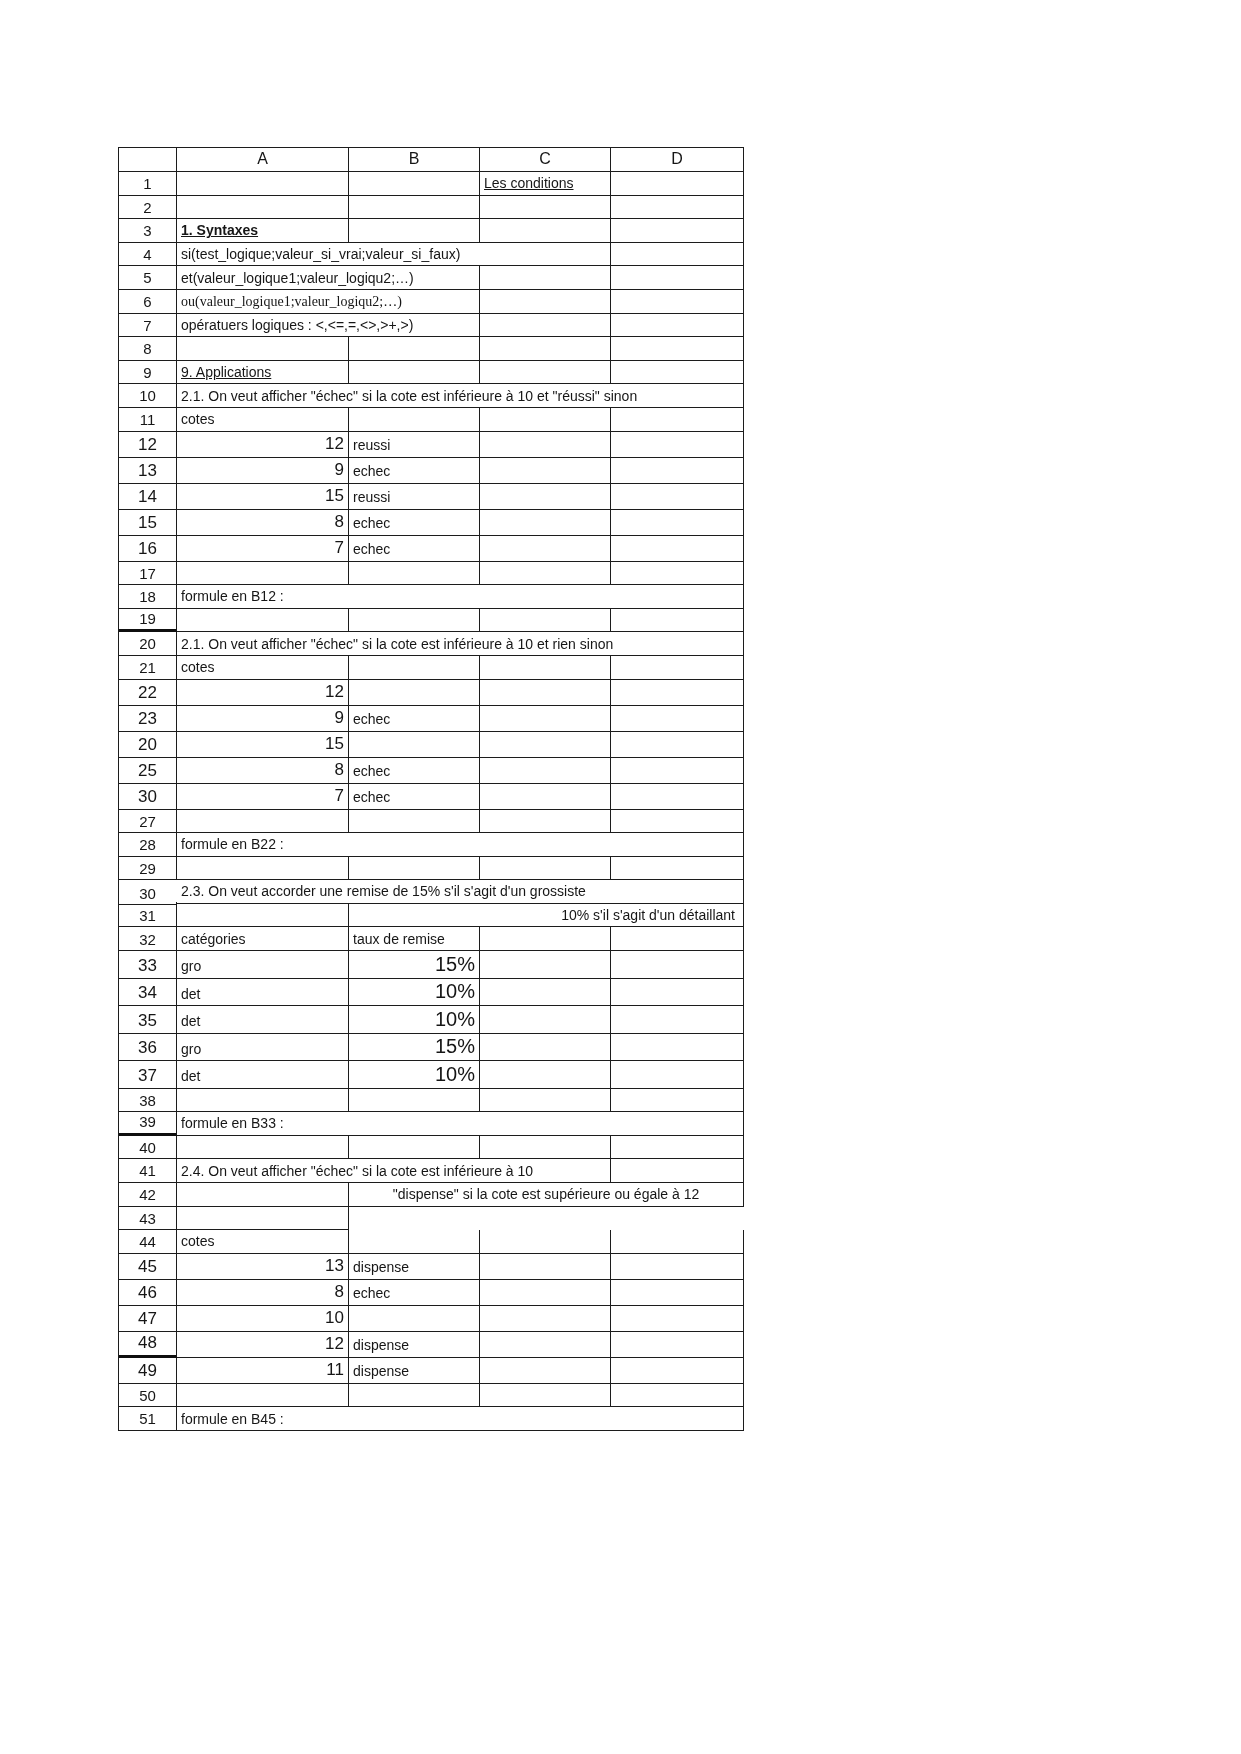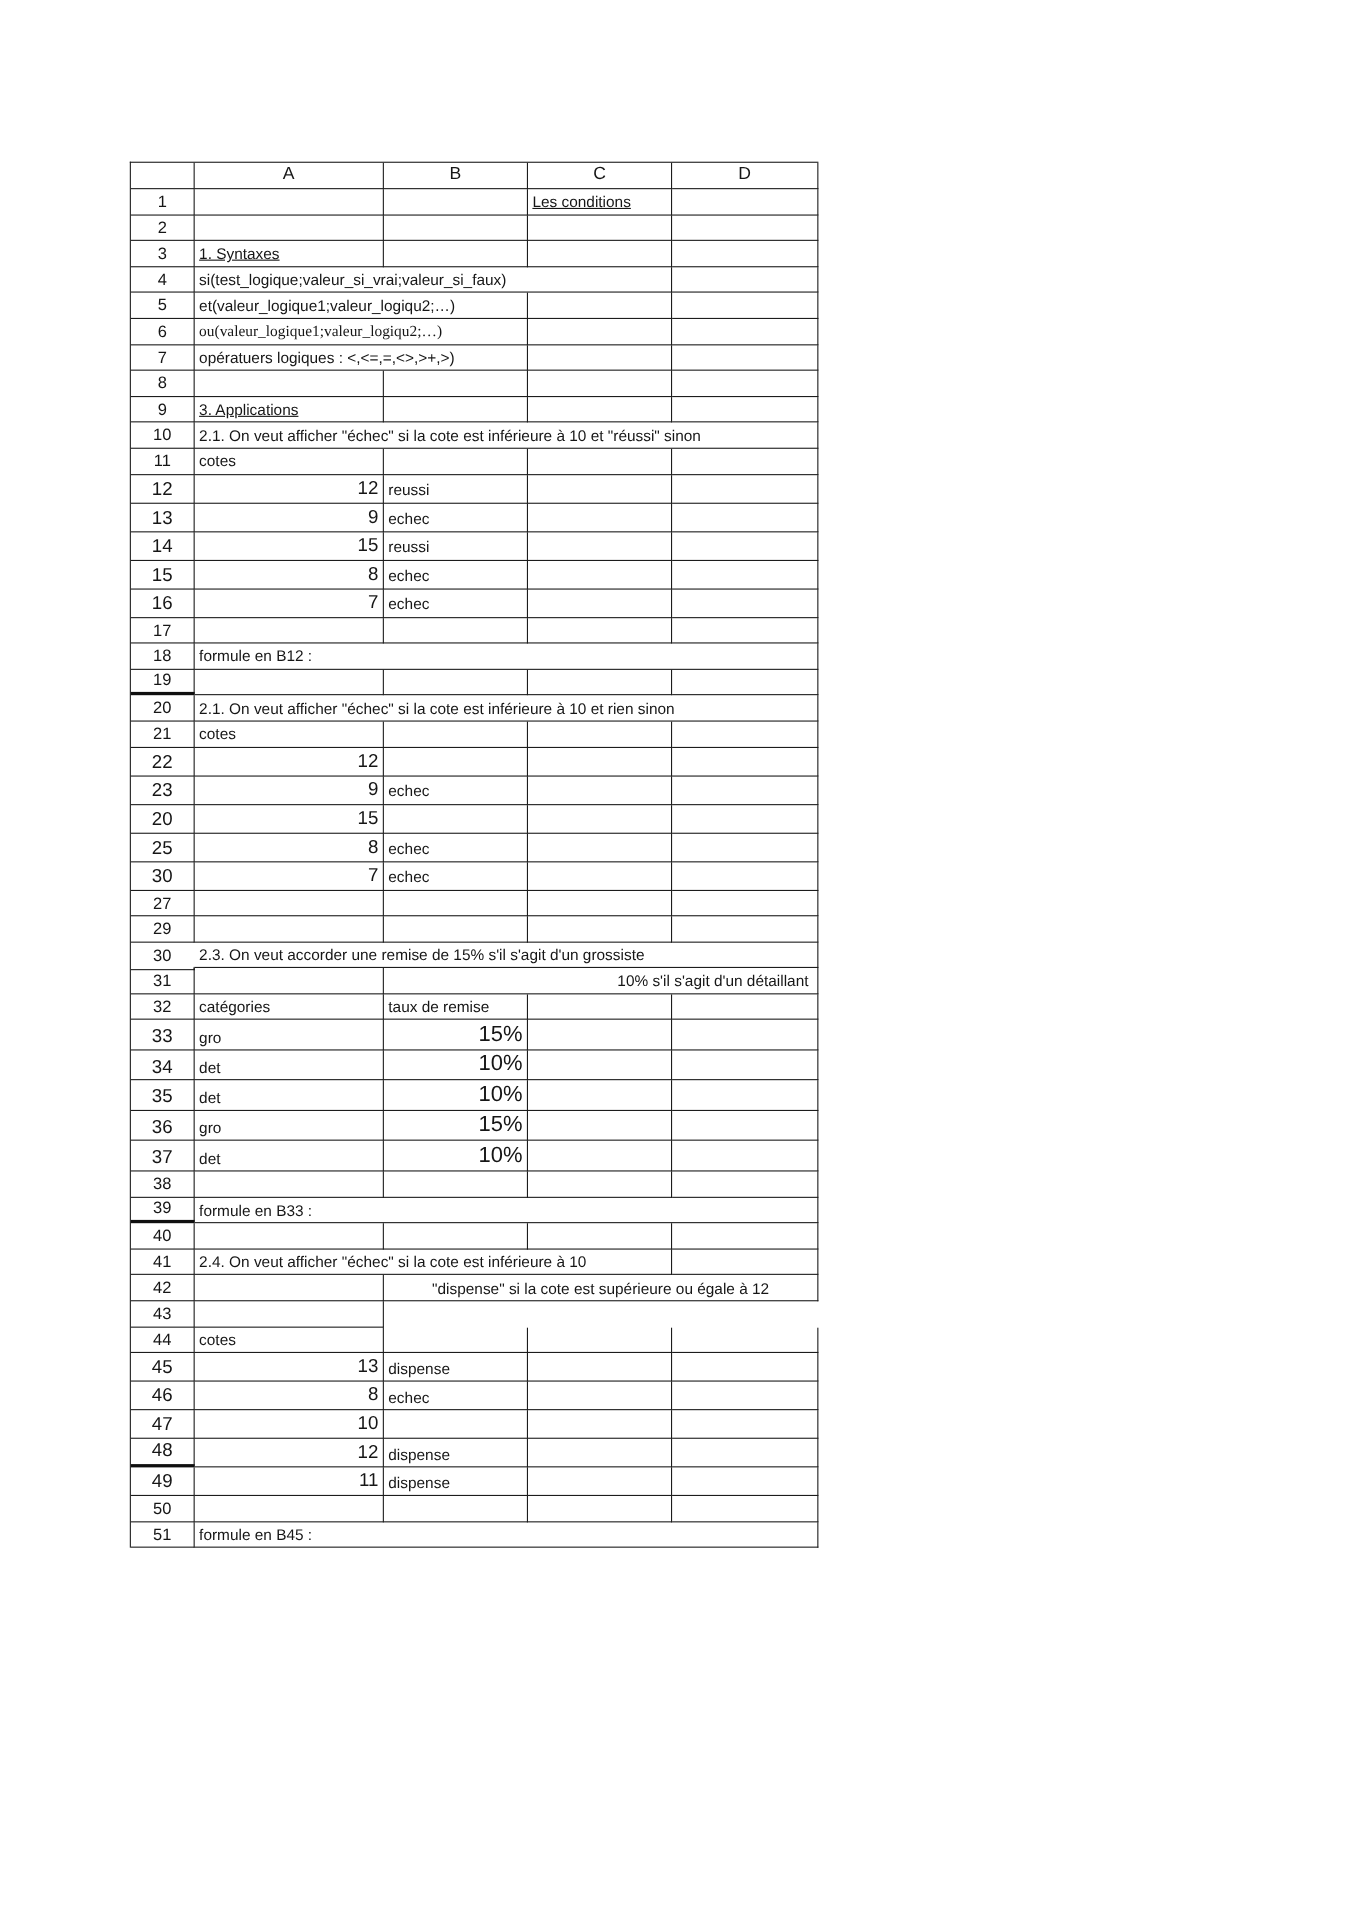--- a/index.html
+++ b/index.html
@@ -57,21 +57,21 @@
     </div>
     <div class="row rk-std">
       <div class="cell rownum" style="width: 58px;">2</div>
       <div class="cell al-l" style="width: 172px;"></div>
       <div class="cell al-l" style="width: 131px;"></div>
       <div class="cell al-l" style="width: 131px;"></div>
       <div class="cell al-l" style="width: 133px;"></div>
     </div>
     <div class="row rk-std">
       <div class="cell rownum" style="width: 58px;">3</div>
-      <div class="cell al-l ul" style="width: 172px;">1. Syntaxes</div>
+      <div class="cell al-l ul" style="width: 172px; font-weight: bold;">1. Syntaxes</div>
       <div class="cell al-l" style="width: 131px;"></div>
       <div class="cell al-l" style="width: 131px;"></div>
       <div class="cell al-l" style="width: 133px;"></div>
     </div>
     <div class="row rk-std">
       <div class="cell rownum" style="width: 58px;">4</div>
       <div class="cell al-l" style="width: 434px;">si(test_logique;valeur_si_vrai;valeur_si_faux)</div>
       <div class="cell al-l" style="width: 133px;"></div>
     </div>
     <div class="row rk-std">
@@ -94,21 +94,21 @@
     </div>
     <div class="row rk-std">
       <div class="cell rownum" style="width: 58px;">8</div>
       <div class="cell al-l" style="width: 172px;"></div>
       <div class="cell al-l" style="width: 131px;"></div>
       <div class="cell al-l" style="width: 131px;"></div>
       <div class="cell al-l" style="width: 133px;"></div>
     </div>
     <div class="row rk-std">
       <div class="cell rownum" style="width: 58px;">9</div>
-      <div class="cell al-l ul" style="width: 172px;">3. Applications</div>
+      <div class="cell al-l ul" style="width: 172px;">9. Applications</div>
       <div class="cell al-l" style="width: 131px;"></div>
       <div class="cell al-l" style="width: 131px;"></div>
       <div class="cell al-l" style="width: 133px;"></div>
     </div>
     <div class="row rk-std">
       <div class="cell rownum" style="width: 58px;">10</div>
       <div class="cell al-l" style="width: 567px;">2.1. On veut afficher "échec" si la cote est inférieure à 10 et "réussi" sinon</div>
     </div>
     <div class="row rk-std">
       <div class="cell rownum" style="width: 58px;">11</div>
@@ -217,20 +217,24 @@
       <div class="cell al-l" style="width: 133px;"></div>
     </div>
     <div class="row rk-std">
       <div class="cell rownum" style="width: 58px;">27</div>
       <div class="cell al-l" style="width: 172px;"></div>
       <div class="cell al-l" style="width: 131px;"></div>
       <div class="cell al-l" style="width: 131px;"></div>
       <div class="cell al-l" style="width: 133px;"></div>
     </div>
     <div class="row rk-std">
+      <div class="cell rownum" style="width: 58px;">28</div>
+      <div class="cell al-l" style="width: 567px;">formule en B22 :</div>
+    </div>
+    <div class="row rk-std">
       <div class="cell rownum" style="width: 58px;">29</div>
       <div class="cell al-l" style="width: 172px;"></div>
       <div class="cell al-l" style="width: 131px;"></div>
       <div class="cell al-l" style="width: 131px;"></div>
       <div class="cell al-l" style="width: 133px;"></div>
     </div>
     <div class="row rk-std">
       <div class="cell rownum" style="width: 58px; margin-top: 22px;">30</div>
       <div class="cell al-l" style="width: 567px;">2.3. On veut accorder une remise de 15% s'il s'agit d'un grossiste</div>
     </div>

